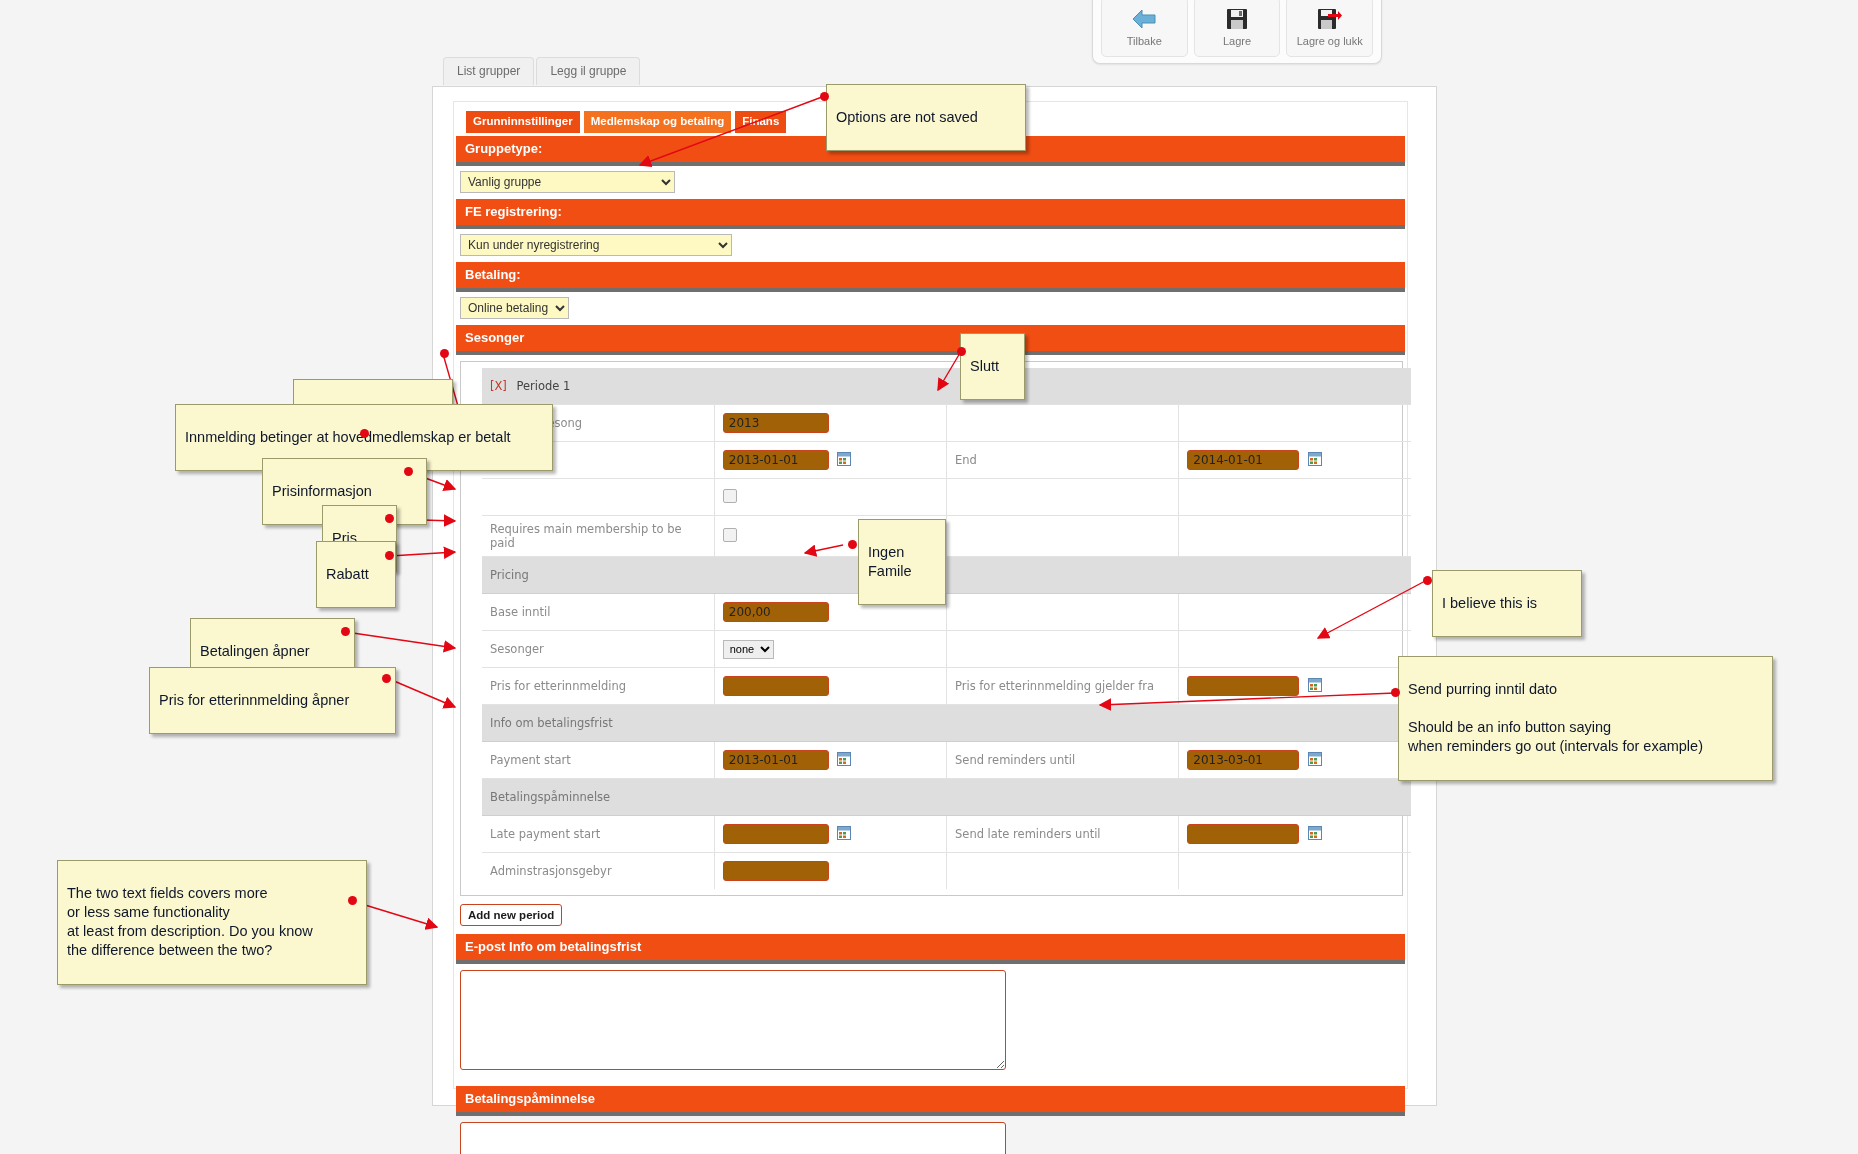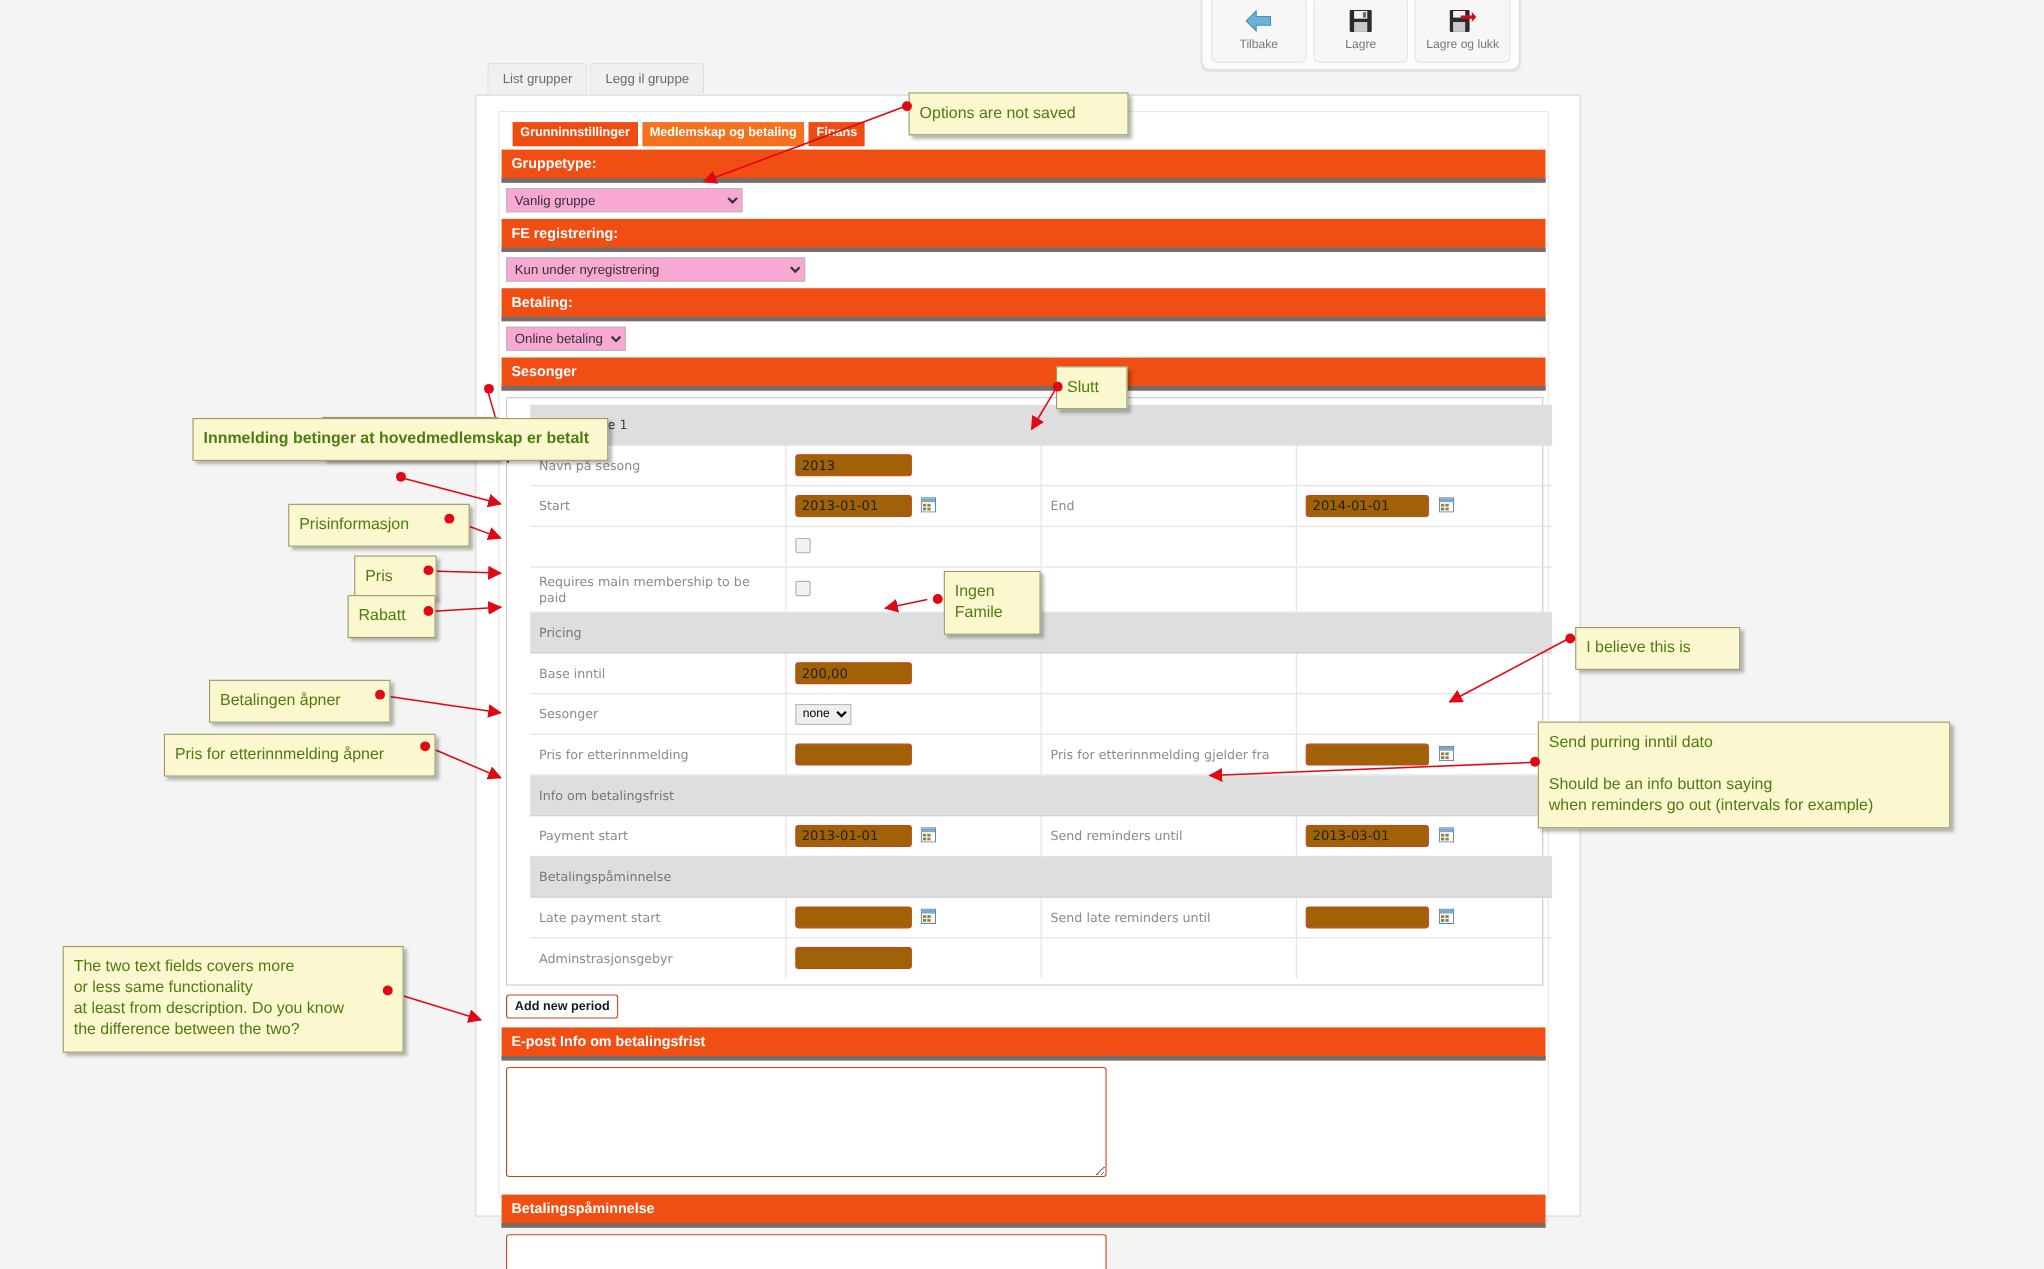--- a/index.html
+++ b/index.html
@@ -57,21 +57,21 @@
   
   .secbar{
     background:#f04e13;color:#fff;font-weight:bold;font-size:13px;
     padding:5px 9px 6px;border-bottom:4px solid #6f6f6f;
     font-family:"Liberation Sans",sans-serif;box-sizing:border-box;
   }
   .secbody{padding:5px 2px 6px 4px;}
 
   select.sel{
     font-size:12px;font-family:"Liberation Sans",sans-serif;color:#333;
-    border:1px solid #b9b9b9;background:#f9a8d4;padding:2px 3px;height:22px;
+    border:1px solid #b9b9b9;background:#fef9c3;padding:2px 3px;height:22px;
   }
 
   
   #periodwrap{
     margin:6px 2px 0 4px;border:1px solid #c9c9c9;background:#fff;
     padding:6px;box-sizing:border-box;
   }
   table.ptab{width:100%;border-collapse:collapse;table-layout:fixed;margin-left:15px;}
   table.ptab td{
     border-bottom:1px solid #e2e2e2;padding:6px 8px;
@@ -111,22 +111,22 @@
   textarea.ta{
     width:546px;height:100px;border:1px solid #c9441d;border-radius:3px;
     margin:6px 0 0 4px;resize:both;background:#fff;display:block;
     font-family:"DejaVu Sans",sans-serif;font-size:12px;box-sizing:border-box;
   }
 
   
   .note{
     position:absolute;background:#fbf8d0;border:1px solid #9a9a6a;
     box-shadow:3px 3px 3px rgba(0,0,0,.28);
-    font-family:"Liberation Sans",sans-serif;font-size:14.5px;color:#4d7c0f;
-    padding:9px 9px;line-height:1.32;white-space:pre-line;z-index:20;
+    font-family:"Liberation Sans",sans-serif;font-size:14.5px;color:#0f172a;
+    padding:23px 9px;line-height:1.32;white-space:pre-line;z-index:20;
   }
   .dot{
     position:absolute;width:9px;height:9px;border-radius:50%;
     background:#e30613;z-index:21;
   }
   svg#anno{position:absolute;left:0;top:0;width:1858px;height:1154px;
     pointer-events:none;z-index:19;}
 </style>
 </head>
 <body>
@@ -450,21 +450,21 @@
 
 <div class="note" style="left:826px;top:84px;width:180px;">Options are not saved</div>
 <span class="dot" style="left:820px;top:92px"></span>
 
 <div class="note" style="left:293px;top:348px;width:140px;margin-top:31px;">Gjenta hver gang</div>
 <span class="dot" style="left:440px;top:349px"></span>
 
 <div class="note" style="left:960px;top:333px;width:45px;">Slutt</div>
 <span class="dot" style="left:957px;top:347px"></span>
 
-<div class="note" style="left:175px;top:380px;width:358px;font-weight:bold;">Innmelding betinger at hovedmedlemskap er betalt</div>
+<div class="note" style="left:175px;top:404px;width:358px;">Innmelding betinger at hovedmedlemskap er betalt</div>
 <span class="dot" style="left:360px;top:429px"></span>
 
 <div class="note" style="left:262px;top:458px;width:145px;">Prisinformasjon</div>
 <span class="dot" style="left:404px;top:467px"></span>
 
 <div class="note" style="left:322px;top:505px;width:55px;">Pris</div>
 <span class="dot" style="left:385px;top:514px"></span>
 
 <div class="note" style="left:316px;top:541px;width:60px;">Rabatt</div>
 <span class="dot" style="left:385px;top:551px"></span>

